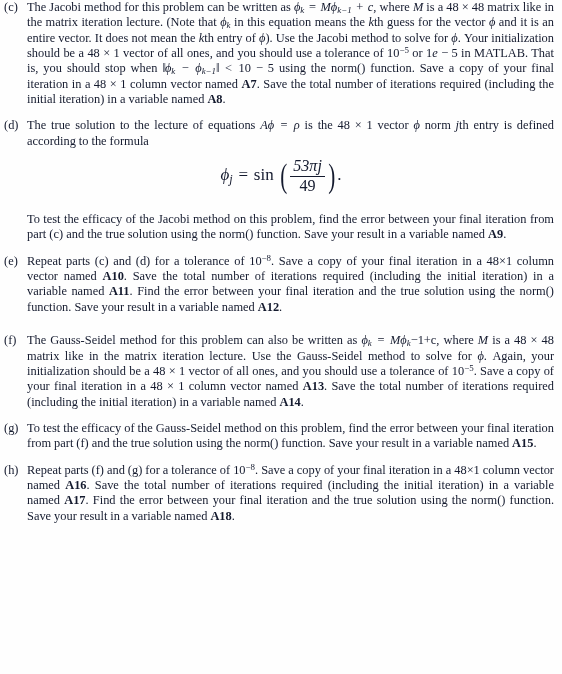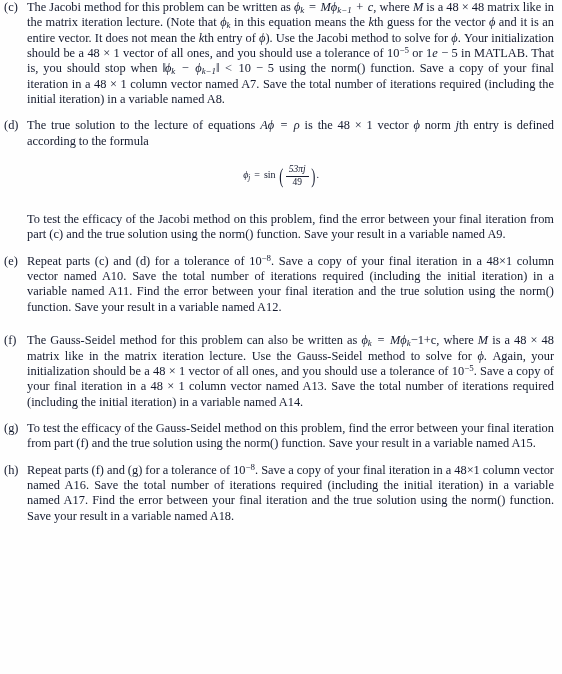--- a/index.html
+++ b/index.html
@@ -57,39 +57,39 @@
     font-weight: bold;
     text-align: left;
   }
   .gap-sm { height: 8px; }
   .gap-md { height: 10px; }
   .gap-lg { height: 11px; }
 
   .eq-display {
     text-align: center;
     margin: 7px 0 9px 0;
-    font-size: 10px;
+    font-size: 17px;
     line-height: 1;
     height: 40px;
     display: flex;
     align-items: center;
     justify-content: center;
   }
   .mathit {
     font-family: "Liberation Serif", "DejaVu Serif", serif;
     font-style: italic;
   }
   .mathrm {
     font-style: normal;
   }
   var, .v {
     font-style: italic;
     font-family: "Liberation Serif", "DejaVu Serif", serif;
   }
-  .bold { font-weight: normal; font-style: normal; }
+  .bold { font-weight: bold; font-style: normal; }
   sub {
     font-size: 0.72em;
     vertical-align: -0.28em;
     line-height: 0;
   }
   sup {
     font-size: 0.72em;
     vertical-align: 0.45em;
     line-height: 0;
   }

